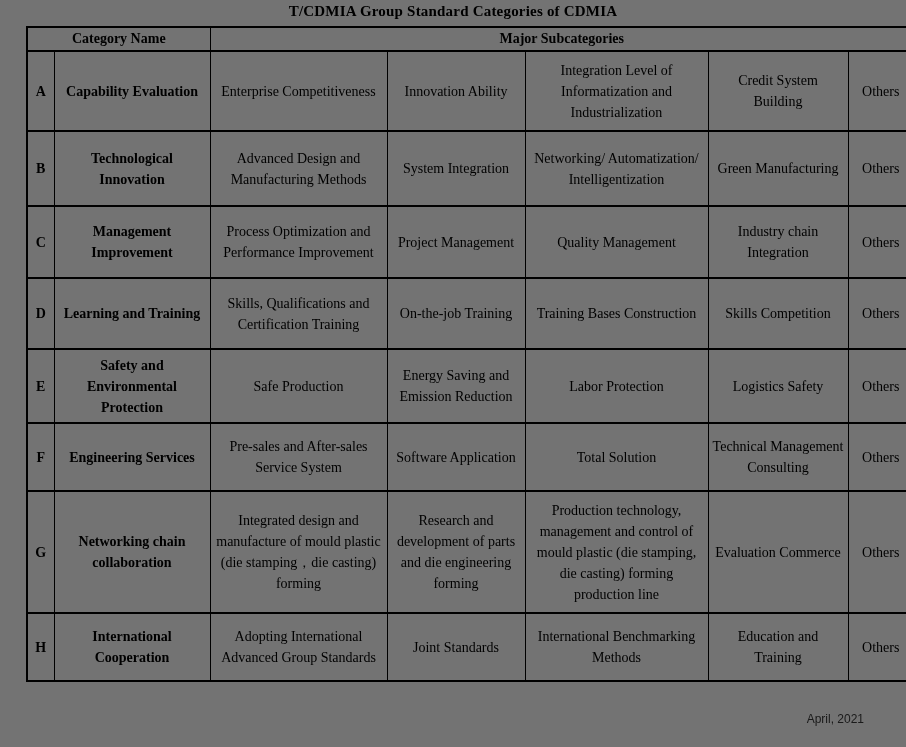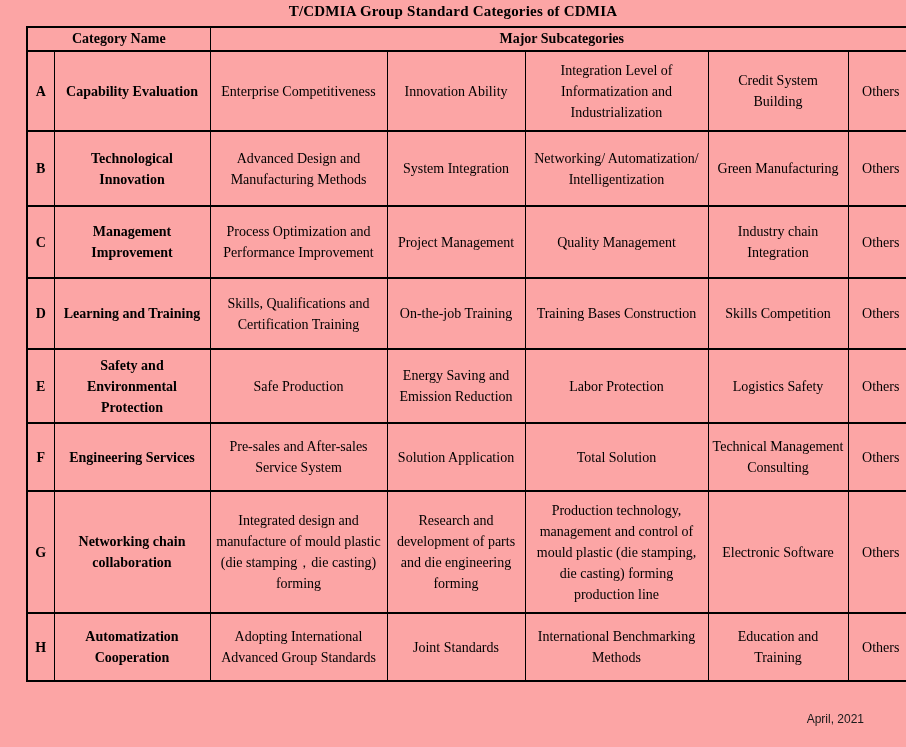--- a/index.html
+++ b/index.html
@@ -4,21 +4,21 @@
 <style>
   html, body {
     margin: 0;
     padding: 0;
     background: #ffffff;
   }
   .page {
     position: relative;
     width: 906px;
     height: 747px;
-    background: #fca5a5;
+    background: #737373;
     font-family: "Liberation Serif", serif;
     color: #000000;
     overflow: hidden;
   }
   .doc-title {
     position: absolute;
     top: 3px;
     left: 0;
     width: 100%;
     text-align: center;
@@ -134,37 +134,37 @@
         <td>Safe Production</td>
         <td>Energy Saving and Emission Reduction</td>
         <td>Labor Protection</td>
         <td>Logistics Safety</td>
         <td>Others</td>
       </tr>
       <tr style="height:68px">
         <td class="letter-cell">F</td>
         <td class="category-cell">Engineering Services</td>
         <td>Pre-sales and After-sales Service System</td>
-        <td>Solution Application</td>
+        <td>Software Application</td>
         <td>Total Solution</td>
         <td>Technical Management Consulting</td>
         <td>Others</td>
       </tr>
       <tr style="height:122px">
         <td class="letter-cell">G</td>
         <td class="category-cell">Networking chain collaboration</td>
         <td>Integrated design and manufacture of mould plastic (die stamping，die casting) forming</td>
         <td>Research and development of parts and die engineering forming</td>
         <td>Production technology, management and control of mould plastic (die stamping, die casting) forming production line</td>
-        <td>Electronic Software</td>
+        <td>Evaluation Commerce</td>
         <td>Others</td>
       </tr>
       <tr style="height:68px">
         <td class="letter-cell">H</td>
-        <td class="category-cell">Automatization Cooperation</td>
+        <td class="category-cell">International Cooperation</td>
         <td>Adopting International Advanced Group Standards</td>
         <td>Joint Standards</td>
         <td>International Benchmarking Methods</td>
         <td>Education and Training</td>
         <td>Others</td>
       </tr>
     </tbody>
   </table>
 
   <div class="doc-footer">April, 2021</div>

